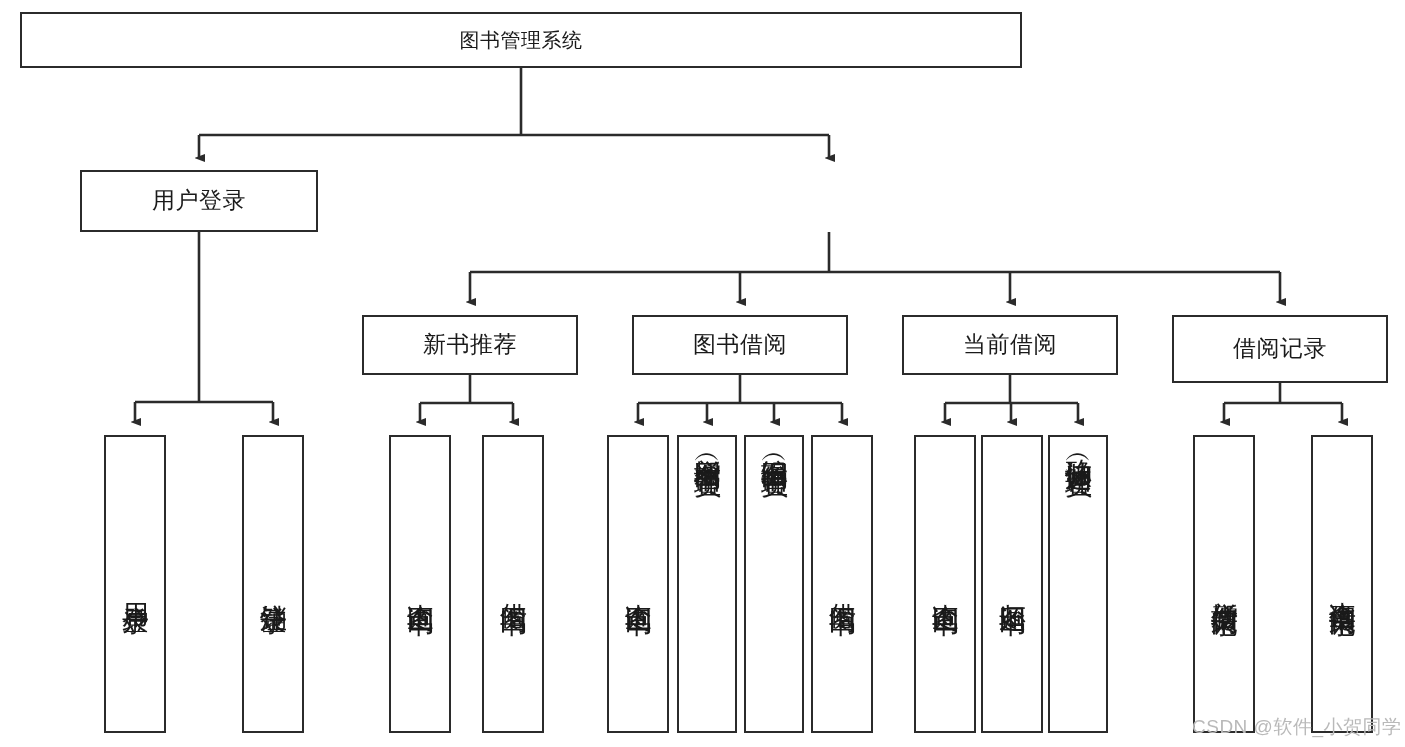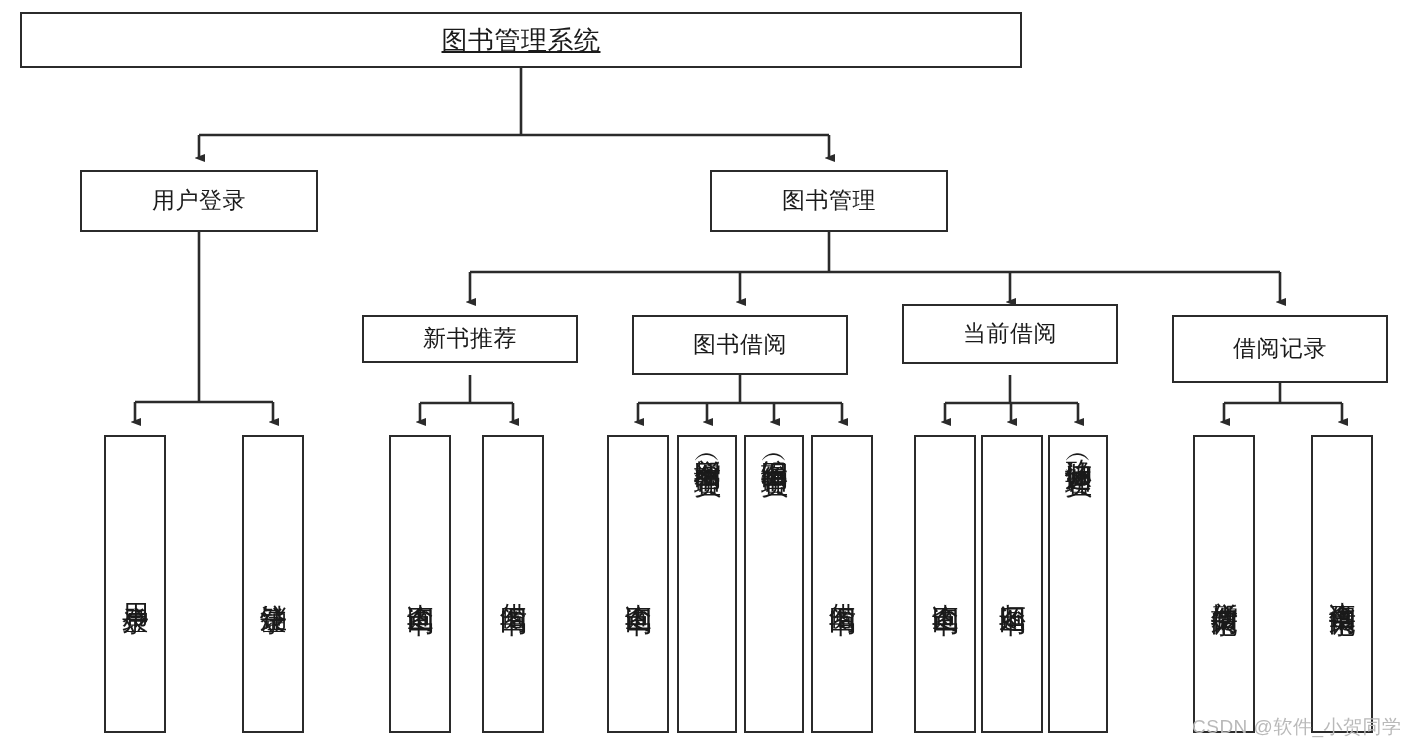--- a/index.html
+++ b/index.html
@@ -38,21 +38,21 @@
   .node .lbl {
     display: block;
     line-height: 1.02;
     letter-spacing: 0.5px;
   }
   
   .node.h .lbl {
     font-size: 23px;
     white-space: nowrap;
   }
-  .node.h.root .lbl { font-size: 26px; text-decoration: underline; }
+  .node.h.root .lbl { font-size: 20px; }
   
   .node.v {
     align-items: flex-start;
     justify-content: center;
     padding-top: 0;
   }
   .node.v .lbl {
     writing-mode: vertical-rl;
     text-orientation: upright;
     font-size: 27px;
@@ -124,31 +124,28 @@
     </g>
   </svg>
 
   <div class="node h root" style="left:20px; top:12px; width:1002px; height:56px;">
     <span class="lbl">图书管理系统</span>
   </div>
 
   <div class="node h" style="left:80px; top:170px; width:238px; height:62px;">
     <span class="lbl">用户登录</span>
   </div>
-  <div class="node h" style="left:710px; top:170px; width:238px; height:62px;">
-    <span class="lbl">图书管理</span>
-  </div>
 
-  <div class="node h" style="left:362px; top:315px; width:216px; height:48px;">
+  <div class="node h" style="left:362px; top:315px; width:216px; height:60px;">
     <span class="lbl">新书推荐</span>
   </div>
   <div class="node h" style="left:632px; top:315px; width:216px; height:60px;text-align:center;">
     <span class="lbl">图书借阅</span>
   </div>
-  <div class="node h" style="left:902px; top:304px; width:216px; height:60px;">
+  <div class="node h" style="left:902px; top:315px; width:216px; height:60px;">
     <span class="lbl">当前借阅</span>
   </div>
   <div class="node h" style="left:1172px; top:315px; width:216px; height:68px;">
     <span class="lbl">借阅记录</span>
   </div>
 
   <div class="node v" style="left:104px; top:435px; width:62px; height:298px; align-items:center;">
     <span class="lbl">用户登录</span>
   </div>
   <div class="node v" style="left:242px; top:435px; width:62px; height:298px; align-items:center;">

